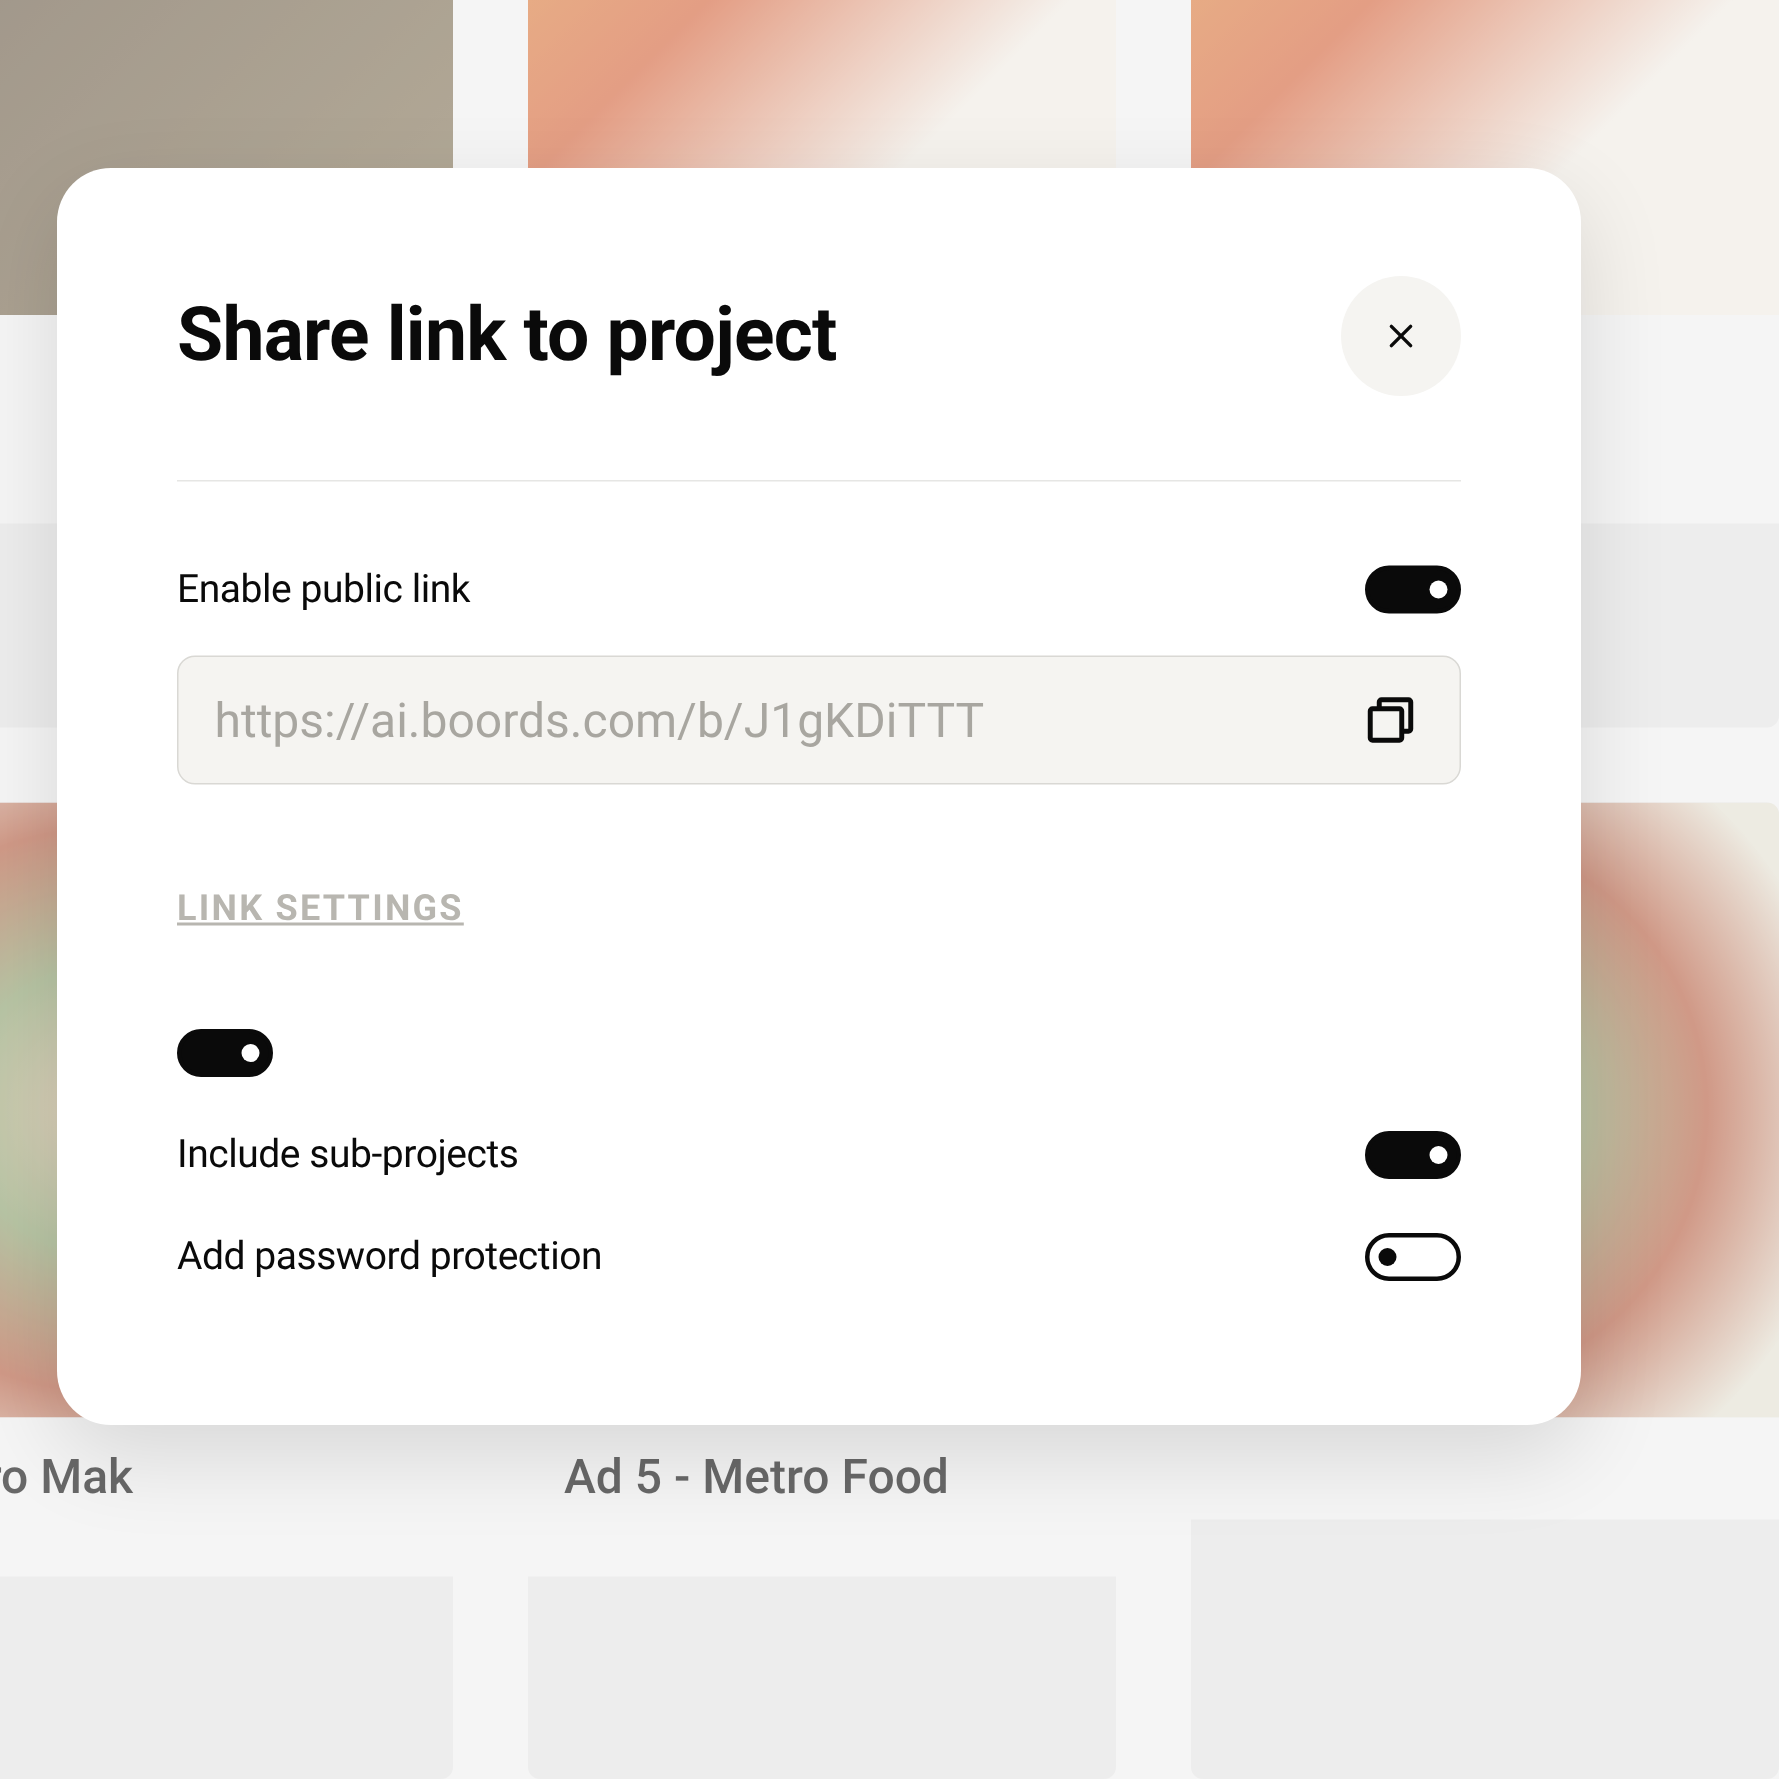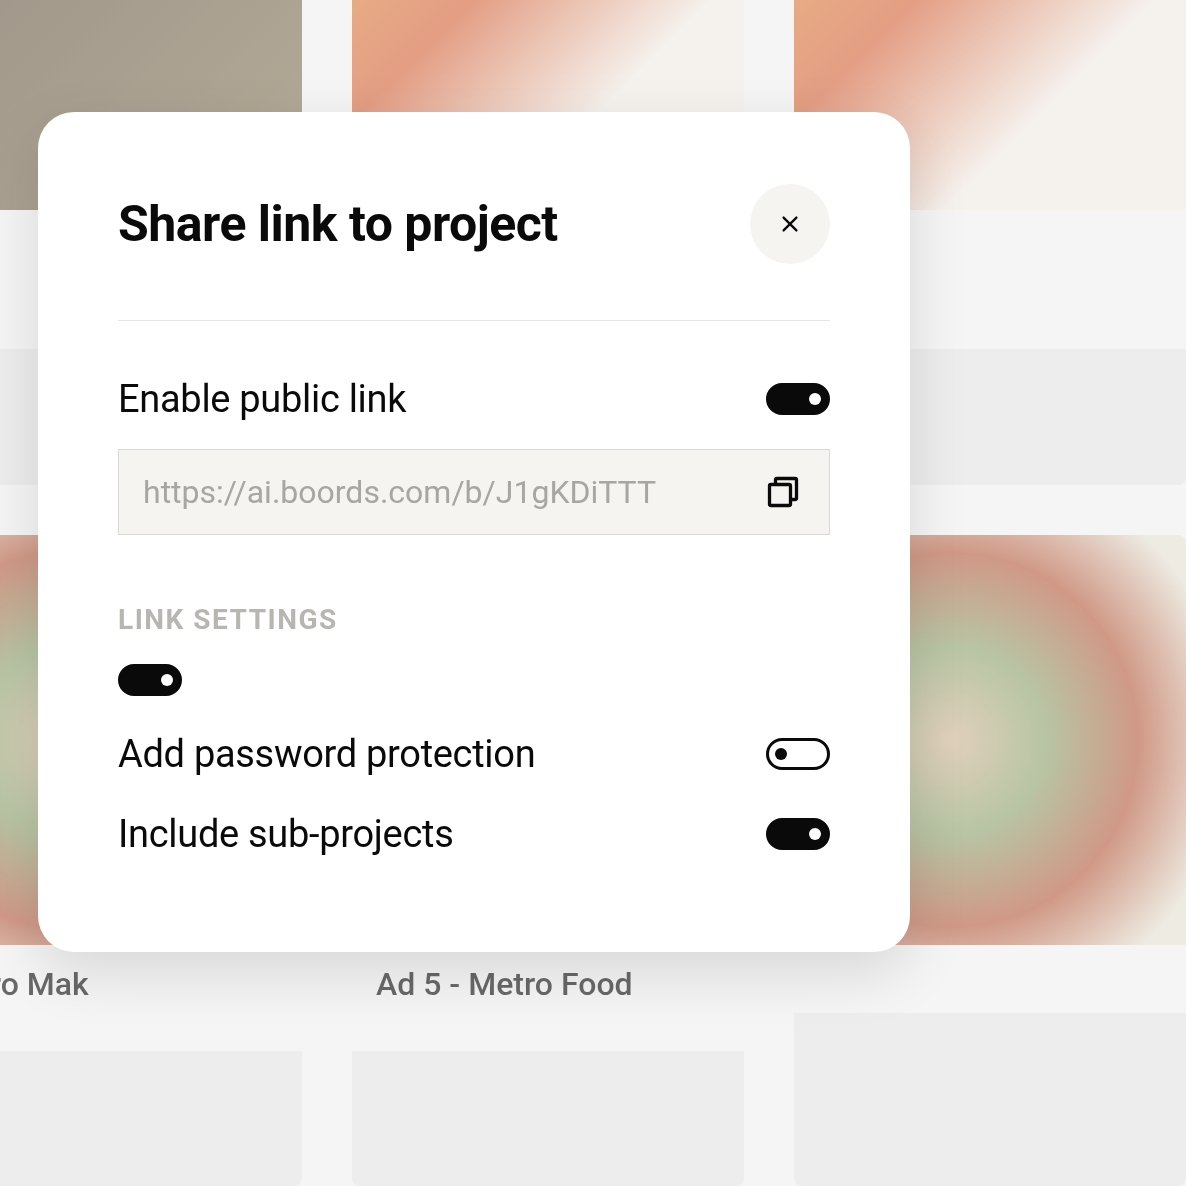--- a/index.html
+++ b/index.html
@@ -81,21 +81,21 @@
       position: absolute;
       inset: 0;
       background: rgba(245, 245, 245, 0.4);
     }
     
     
     .modal {
       position: absolute;
       left: 38px;
       top: 112px;
-      width: 872px;
+      width: 1016px;
       background: #ffffff;
       border-radius: 36px;
       padding: 72px 80px 96px;
       box-shadow: 0 20px 60px rgba(0,0,0,0.12);
     }
     
     .modal-header {
       display: flex;
       justify-content: space-between;
       align-items: center;
@@ -133,21 +133,21 @@
     }
     
     .setting-row {
       display: flex;
       justify-content: space-between;
       align-items: center;
       margin-bottom: 28px;
     }
     
     .setting-label {
-      font-size: 38px;
+      font-size: 26px;
       font-weight: 400;
       color: #0a0a0a;
       letter-spacing: -0.3px;
     }
     
     
     .toggle {
       width: 64px;
       height: 32px;
       border-radius: 20px;
@@ -182,21 +182,21 @@
       background: #0a0a0a;
       left: 6px;
     }
     
     
     .link-box {
       display: flex;
       align-items: center;
       background: #f5f4f1;
       border: 1px solid #d9d8d4;
-      border-radius: 0;
+      border-radius: 12px;
       padding: 20px 24px;
       margin-top: 4px;
       margin-bottom: 68px;
     }
     
     .link-text {
       flex: 1;
       font-size: 32px;
       color: #a8a6a0;
       border: none;
@@ -213,25 +213,26 @@
       display: flex;
       align-items: center;
     }
     
     .copy-btn svg {
       width: 36px;
       height: 36px;
     }
     
     .section-heading {
-      font-size: 28px;
+      font-size: 24px;
       font-weight: 700;
       letter-spacing: 1.5px;
       color: #b8b6b0;
-      margin-bottom: 28px;
+      margin-bottom: 67px;
+      text-decoration: underline;
     }
     
     .settings-list .setting-row {
       margin-bottom: 36px;
     }
     
     .settings-list .setting-row:last-child {
       margin-bottom: 0;
     }
   </style>
@@ -317,25 +318,25 @@
 
   <div class="section-heading">LINK SETTINGS</div>
 
   <div class="settings-list">
     <div class="setting-row">
       <div class="toggle on">
         <div class="toggle-knob"></div>
       </div>
     </div>
     <div class="setting-row">
+      <div class="setting-label">Include sub-projects</div>
+      <div class="toggle on">
+        <div class="toggle-knob"></div>
+      </div>
+    </div>
+    <div class="setting-row">
       <div class="setting-label">Add password protection</div>
       <div class="toggle off">
         <div class="toggle-knob"></div>
       </div>
     </div>
-    <div class="setting-row">
-      <div class="setting-label">Include sub-projects</div>
-      <div class="toggle on">
-        <div class="toggle-knob"></div>
-      </div>
-    </div>
   </div>
 </div>
 
 </body></html>

